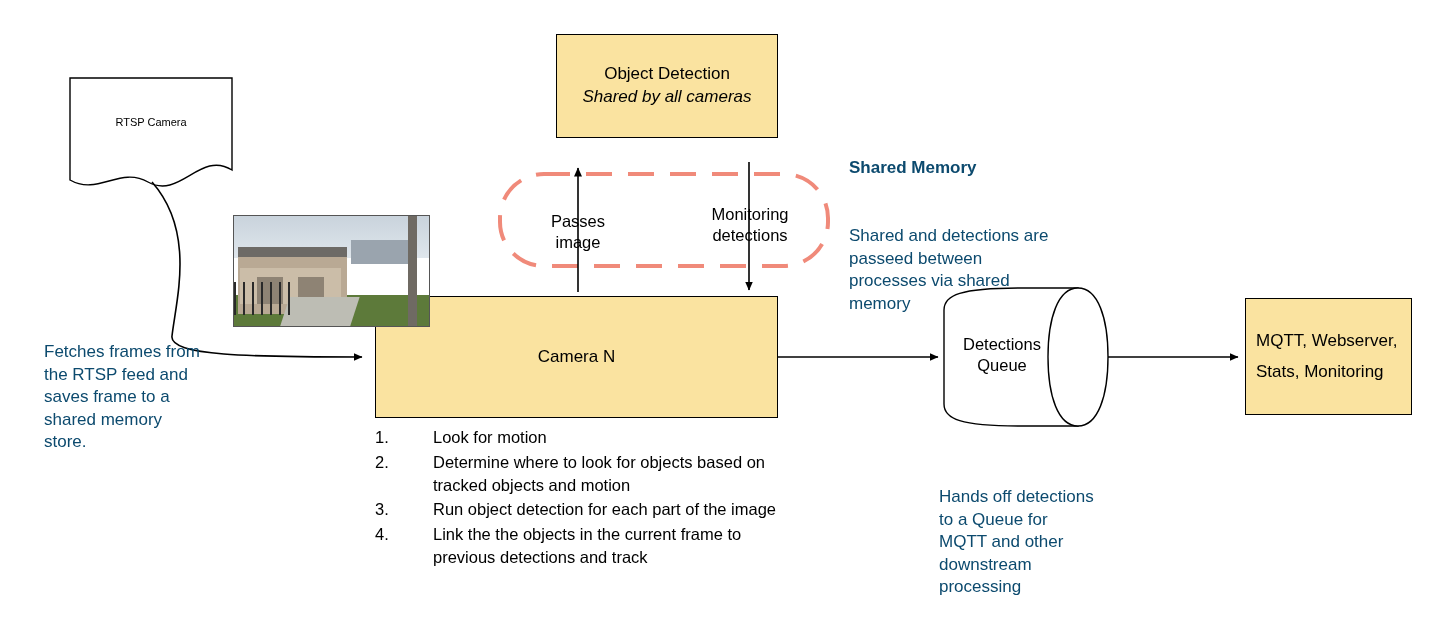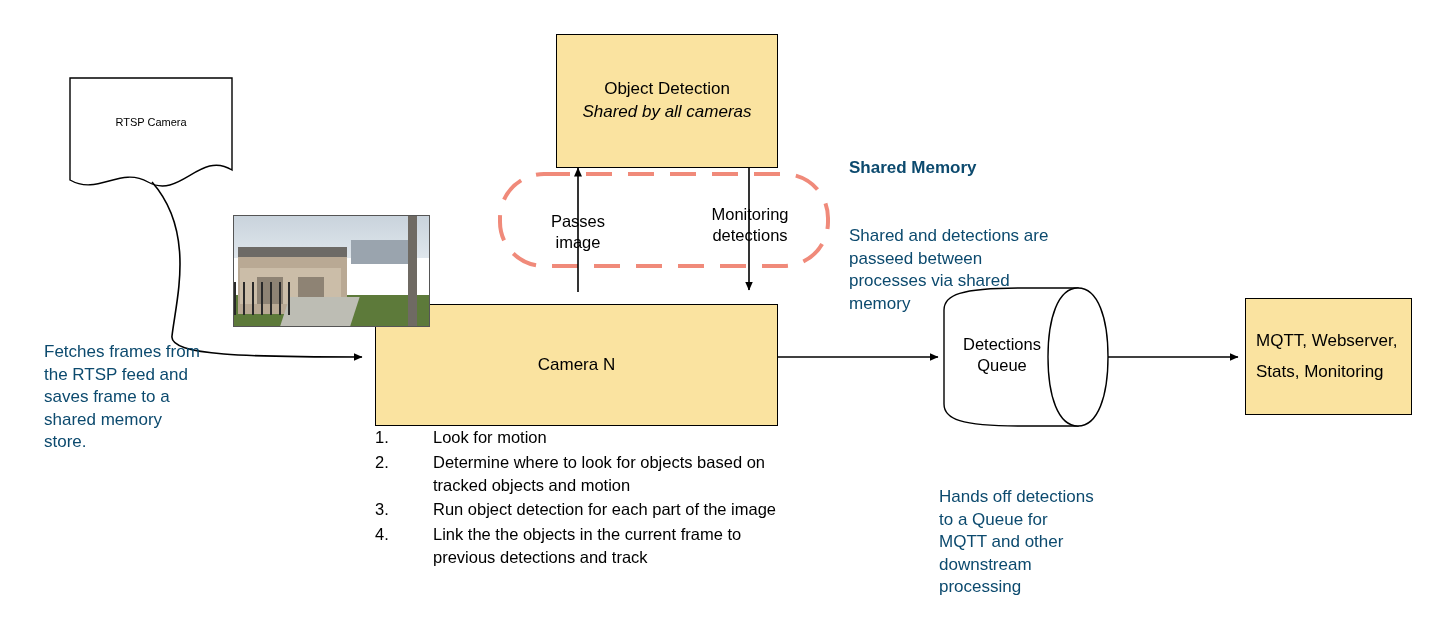--- a/index.html
+++ b/index.html
@@ -178,21 +178,21 @@
       <path d="M944,310 C944,295 960,288 1022,288 L1078,288 L1078,426 L1022,426 C960,426 944,419 944,404 Z" fill="#ffffff" stroke="#000000" stroke-width="1.4"></path>
       <path d="M1078,288 C1098,288 1108,318 1108,357 C1108,396 1098,426 1078,426 C1058,426 1048,396 1048,357 C1048,318 1058,288 1078,288 Z" fill="#ffffff" stroke="#000000" stroke-width="1.4"></path>
       <path d="M944,310 L944,404" fill="none" stroke="#ffffff" stroke-width="0"></path>
     </g>
 
     <path d="M1108,357 L1238,357" fill="none" stroke="#000000" stroke-width="1.6" marker-end="url(#arrow)"></path>
   </svg>
 
   <div class="doc-label" style="left:70px; top:116px; width:162px;">RTSP Camera</div>
 
-  <div class="node box" style="left:556px; top:34px; width:222px; height:134px;">
+  <div class="node box" style="left:556px; top:34px; width:222px; height:104px;">
     <div>Object Detection</div>
     <div class="sub">Shared by all cameras</div>
   </div>
 
   <div class="plain-text" style="left:849px; top:112px; width:220px;">
     <div class="bold-head">Shared Memory</div>
     <div>Shared and detections are
 passeed between
 processes via shared
 memory</div>
@@ -201,21 +201,21 @@
   <div class="edge-label" style="left:518px; top:211px; width:120px;">
     <div>Passes</div>
     <div>image</div>
   </div>
 
   <div class="edge-label" style="left:686px; top:204px; width:128px;">
     <div>Monitoring</div>
     <div>detections</div>
   </div>
 
-  <div class="node box" style="left:375px; top:304px; width:403px; height:122px;">
+  <div class="node box" style="left:375px; top:296px; width:403px; height:122px;">
     <div>Camera N</div>
   </div>
 
   <div class="thumb" style="left:233px; top:215px; width:195px; height:110px;">
     <div class="sky"></div>
     <div class="lawn"></div>
     <div class="bgHouse"></div>
     <div class="house"></div>
     <div class="house2"></div>
     <div class="door"></div>

